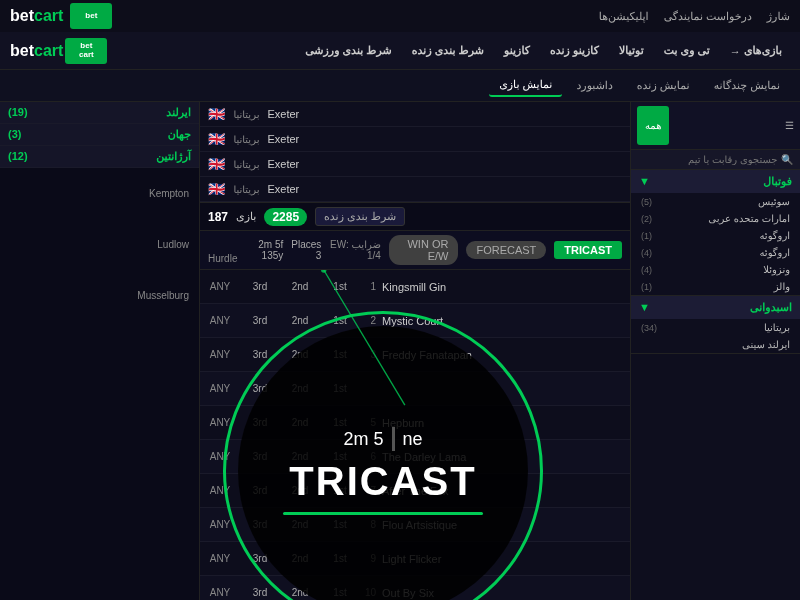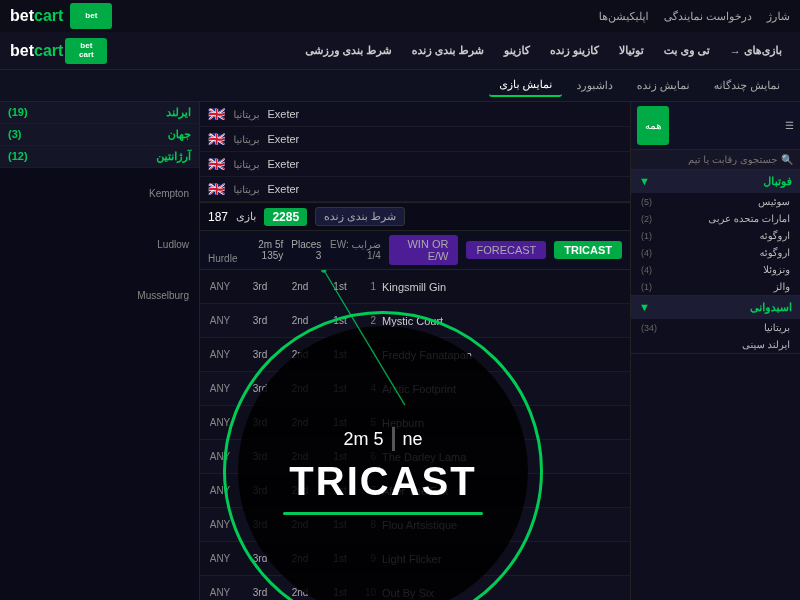--- a/index.html
+++ b/index.html
@@ -227,37 +227,37 @@
       justify-content: flex-end;
       padding: 4px 8px;
       gap: 8px;
       direction: rtl;
       border-bottom: 1px solid #222;
     }
     .bet-count-box {
       background: #00aa44;
       color: white;
       padding: 2px 8px;
-      border-radius: 3px;
+      border-radius: 9px;
       font-size: 12px;
       font-weight: bold;
     }
     .live-bet-btn {
       background: #1a1a3a;
       color: #aaa;
       padding: 2px 8px;
       font-size: 11px;
       border: 1px solid #333;
       border-radius: 3px;
       cursor: pointer;
     }
     .count-num {
       color: white;
       font-size: 12px;
-      font-weight: normal;
+      font-weight: bold;
       text-align: center;
     }
 
     
     .race-detail-header {
       display: flex;
       align-items: center;
       justify-content: flex-end;
       padding: 4px 8px;
       background: #0d0d20;
@@ -270,24 +270,24 @@
     .tricast-tab {
       background: #00aa44;
       color: white;
       padding: 3px 10px;
       border-radius: 3px;
       font-size: 11px;
       cursor: pointer;
       font-weight: bold;
     }
     .tab-btn {
-      background: #4c1d95;
+      background: #404040;
       color: #aaa;
       padding: 3px 10px;
-      border-radius: 3px;
+      border-radius: 11px;
       font-size: 11px;
       cursor: pointer;
     }
 
     
     .bet-grid-area {
       position: relative;
       height: calc(100% - 160px);
       overflow: hidden;
     }
@@ -634,24 +634,20 @@
             <span>Freddy Fanatapan</span>
             <span class="horse-num">3</span>
           </div>
         </div>
 
         <div class="grid-row">
           <div class="grid-cell any-cell">ANY</div>
           <div class="grid-cell">3rd</div>
           <div class="grid-cell">2nd</div>
           <div class="grid-cell">1st</div>
-          <div class="horse-cell">
-            <span>Arctic Footprint</span>
-            <span class="horse-num">4</span>
-          </div>
         </div>
 
         <div class="grid-row">
           <div class="grid-cell any-cell">ANY</div>
           <div class="grid-cell">3rd</div>
           <div class="grid-cell">2nd</div>
           <div class="grid-cell">1st</div>
           <div class="horse-cell">
             <span>Hepburn</span>
             <span class="horse-num">5</span>

